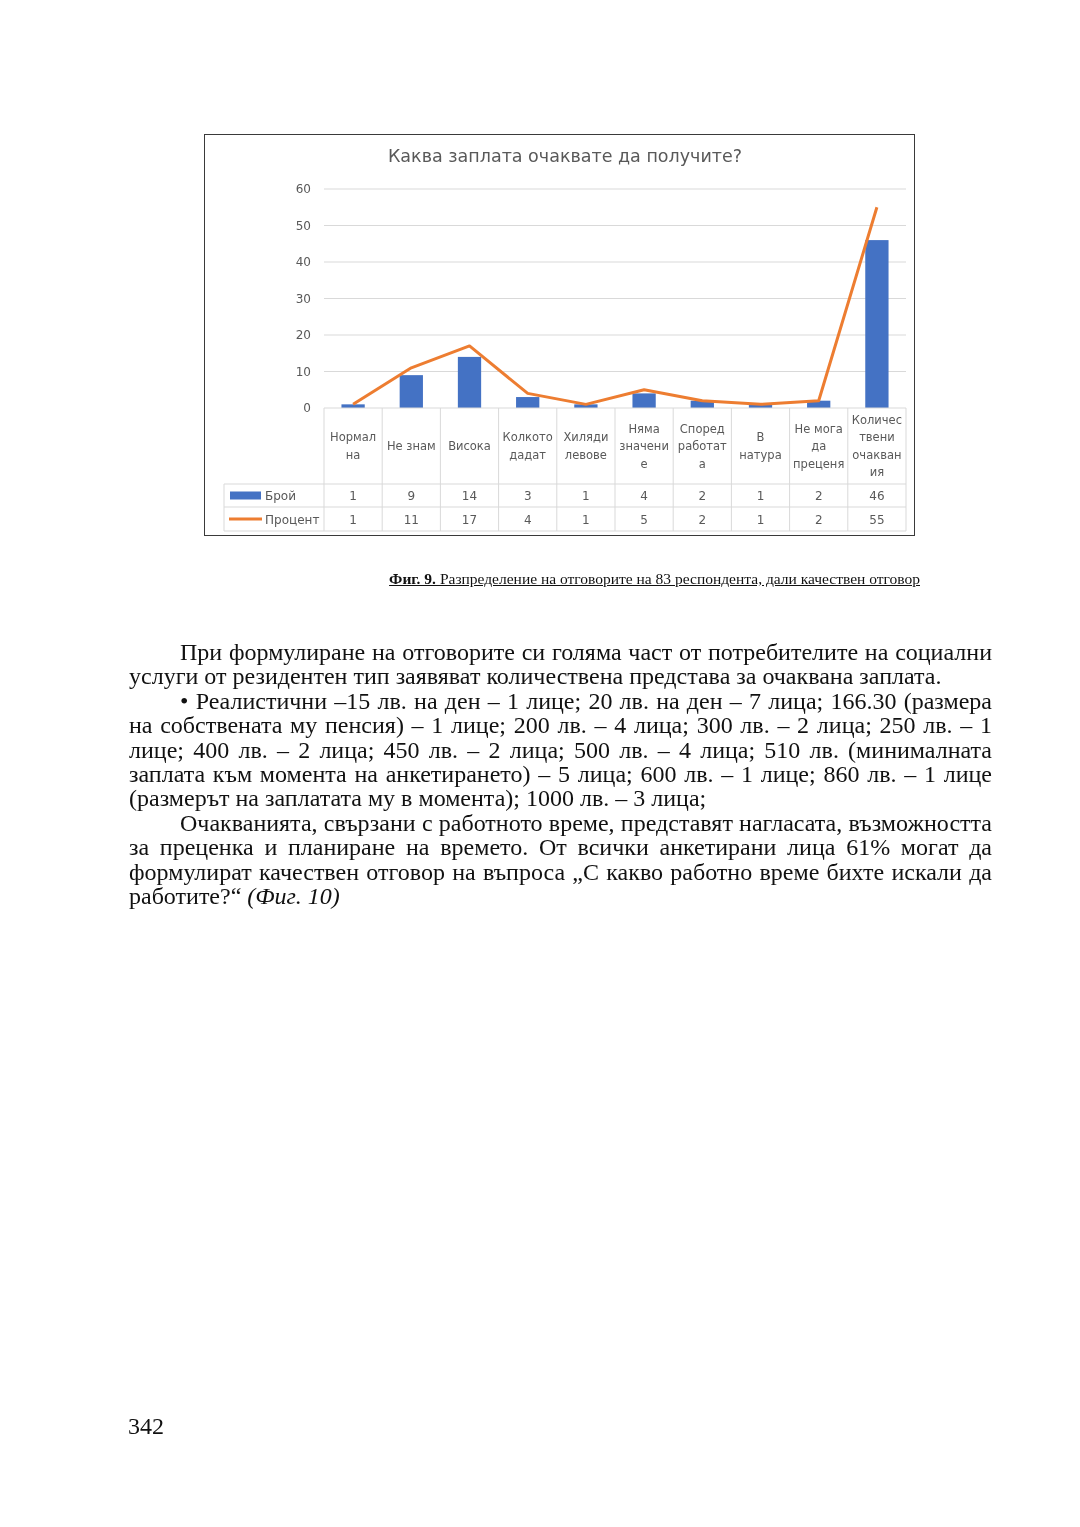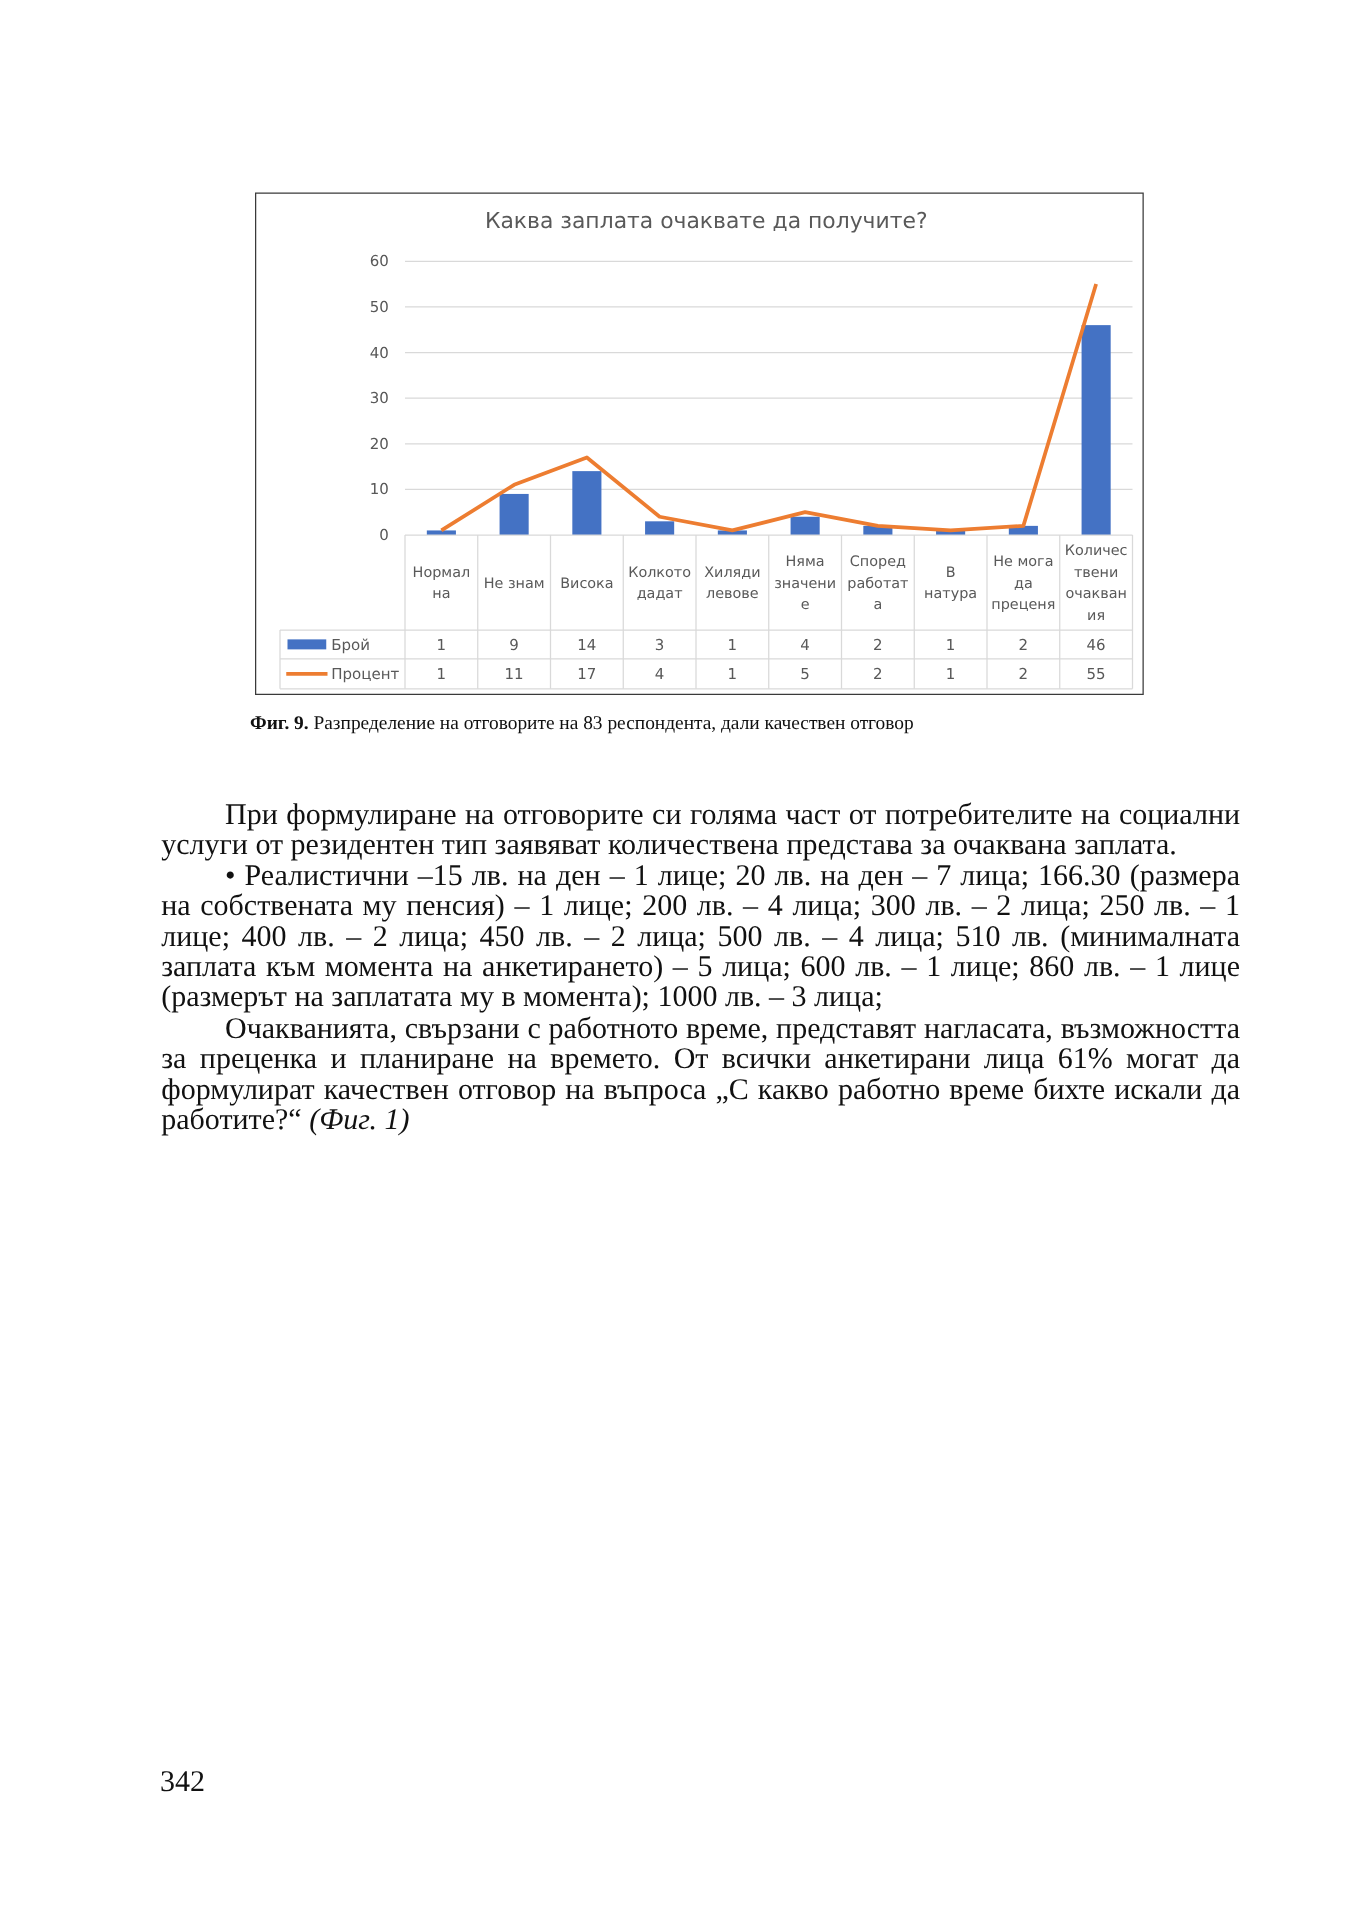--- a/index.html
+++ b/index.html
@@ -1,31 +1,31 @@
 <!DOCTYPE html>
 <html><head>
 <meta charset="utf-8">
 <style>
   html, body { margin: 0; padding: 0; background: #ffffff; }
   body { width: 1080px; height: 1527px; position: relative; overflow: hidden; }
   .chart-frame {
-    position: absolute; left: 204px; top: 154px; width: 711px; height: 402px;
+    position: absolute; left: 204px; top: 134px; width: 711px; height: 402px;
     border: 1px solid #3a3a3a; box-sizing: border-box; background: #fff;
   }
   #chart-svg { position: absolute; left: 0; top: 0; }
   .chart-title { font-family: "DejaVu Sans", sans-serif; font-size: 17.5px; fill: #595959; }
   .tick-label { font-family: "DejaVu Sans", sans-serif; font-size: 12px; fill: #595959; }
   .cat-label { font-family: "DejaVu Sans", sans-serif; font-size: 11.5px; fill: #595959; }
   .cell-val { font-family: "DejaVu Sans", sans-serif; font-size: 12px; fill: #595959; }
   .legend-text { font-family: "DejaVu Sans", sans-serif; font-size: 12px; fill: #595959; }
 
   .caption {
     position: absolute; left: 200px; top: 568px; width: 720px;
     font-family: "Liberation Serif", serif; font-size: 15.5px; line-height: 21px;
-    text-align: left; color: #111;
+    text-align: right; color: #111; text-decoration: underline;
   }
   .caption b { font-weight: bold; }
 
   .body-text {
     position: absolute; left: 129px; top: 640px; width: 863px;
     font-family: "Liberation Serif", serif; font-size: 24px; line-height: 24.4px;
     color: #111; text-align: justify;
   }
   .body-text p { margin: 0; text-indent: 51px; }
   .body-text p.last-line-left { text-align-last: left; }
@@ -151,16 +151,16 @@
   </svg>
 </div>
 
 <div class="caption">
   <div><b>Фиг. 9.</b><span> Разпределение на отговорите на 83 респондента, дали качествен отговор</span></div>
 </div>
 
 <div class="body-text">
   <p class="last-line-left">При формулиране на отговорите си голяма част от потребителите на социални услуги от резидентен тип заявяват количествена представа за очаквана заплата.</p>
   <p class="last-line-left">• Реалистични –15 лв. на ден – 1 лице; 20 лв. на ден – 7 лица; 166.30 (размера на собствената му пенсия) – 1 лице; 200 лв. – 4 лица; 300 лв. – 2 лица; 250 лв. – 1 лице; 400 лв. – 2 лица; 450 лв. – 2 лица; 500 лв. – 4 лица; 510 лв. (минималната заплата към момента на анкетирането) – 5 лица; 600 лв. – 1 лице; 860 лв. – 1 лице (размерът на заплатата му в момента); 1000 лв. – 3 лица;</p>
-  <p class="last-line-left"><span>Очакванията, свързани с работното време, представят нагласата, възможността за преценка и планиране на времето. От всички анкетирани лица 61% могат да формулират качествен отговор на въпроса „С какво работно време бихте искали да работите?“ </span><em>(Фиг. 1)</em></p>
+  <p class="last-line-left"><span>Очакванията, свързани с работното време, представят нагласата, възможността за преценка и планиране на времето. От всички анкетирани лица 61% могат да формулират качествен отговор на въпроса „С какво работно време бихте искали да работите?“ </span><em>(Фиг. 10)</em></p>
 </div>
 
 <div class="page-number">342</div>
 
 </body></html>

